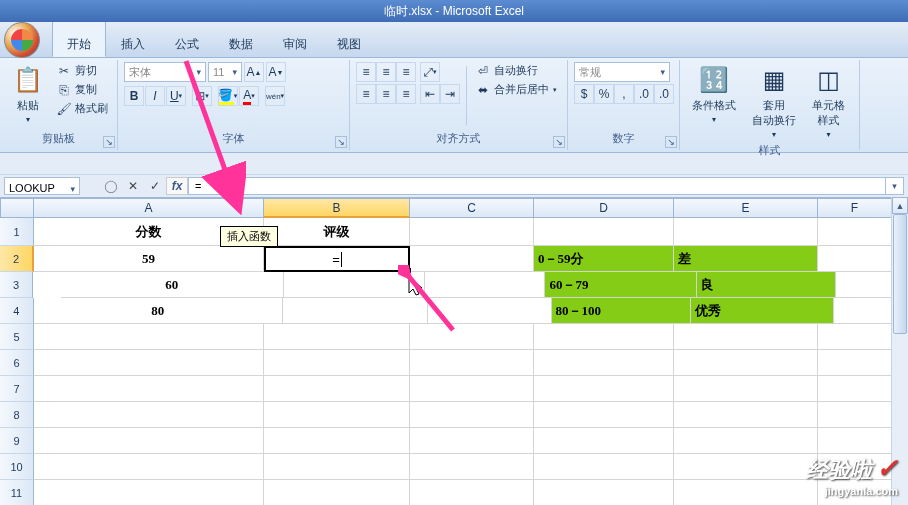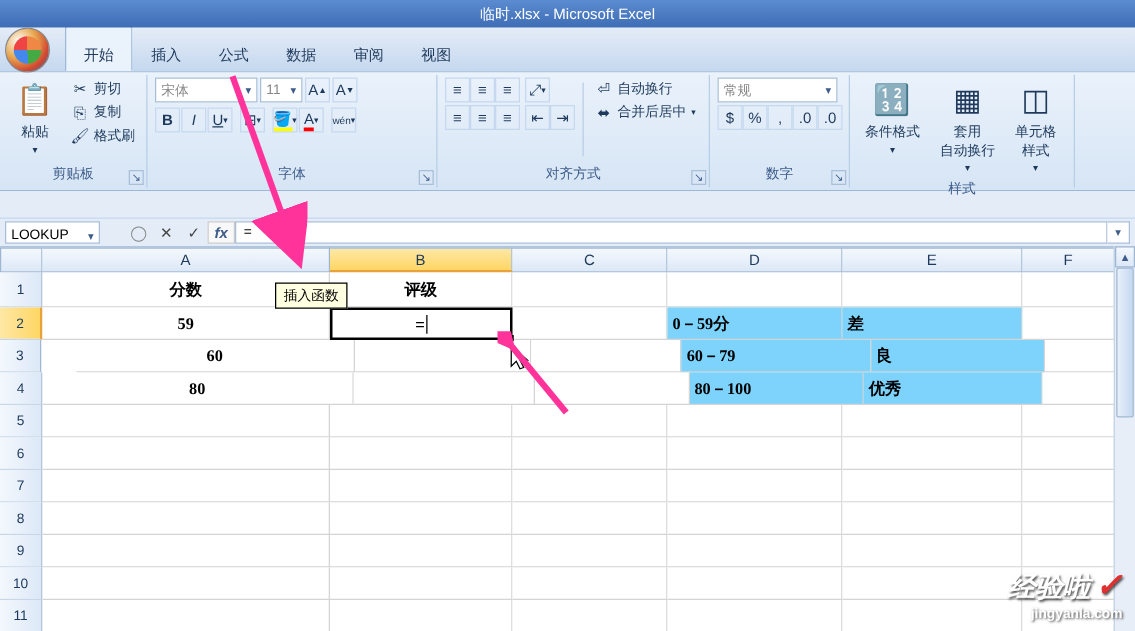--- a/index.html
+++ b/index.html
@@ -60,21 +60,21 @@
     .col-headers { display: flex; height: 20px; }
     .corner { width: 34px; background: linear-gradient(#f4f8fd, #dce8f7); border: 1px solid #9eb6d2; }
     .col-h { background: linear-gradient(#f4f8fd, #dce8f7); border-right: 1px solid #9eb6d2; border-bottom: 1px solid #9eb6d2; border-top: 1px solid #9eb6d2; display: flex; align-items: center; justify-content: center; font-size: 12px; color: #1e395b; }
     .col-h.sel { background: linear-gradient(#ffe8a6, #fed664); border-bottom: 2px solid #e8a23c; }
     .row { display: flex; }
     .row-h { width: 34px; background: linear-gradient(90deg, #f4f8fd, #dce8f7); border-right: 1px solid #9eb6d2; border-bottom: 1px solid #c8d6e8; display: flex; align-items: center; justify-content: center; font-size: 11px; color: #1e395b; }
     .row-h.sel { background: linear-gradient(90deg, #ffe8a6, #fed664); border-right: 2px solid #e8a23c; }
     .cell { border-right: 1px solid #d4d4d4; border-bottom: 1px solid #d4d4d4; display: flex; align-items: center; padding: 0 4px; font-size: 13px; font-family: SimSun, serif; background: #fff; }
     .cell.center { justify-content: center; }
     .cell.bold { font-weight: bold; }
-    .cell.yellow { background: #7dd3fc; }
+    .cell.yellow { background: #84cc16; }
     .cell.active { border: 2px solid #000; padding: 0 2px; position: relative; }
     .cell.active::after { content: ""; position: absolute; right: -3px; bottom: -3px; width: 5px; height: 5px; background: #000; }
     .cursor-blink { border-right: 1px solid #000; padding-right: 1px; }
     
     .arrow { position: absolute; pointer-events: none; z-index: 20; }
     .arrow1 { left: 176px; top: 56px; width: 70px; height: 160px; }
     .arrow2 { left: 398px; top: 265px; width: 60px; height: 70px; }
     .arrow svg { width: 100%; height: 100%; }
     
     .cursor-icon { position: absolute; left: 407px; top: 275px; width: 18px; height: 22px; z-index: 15; }

